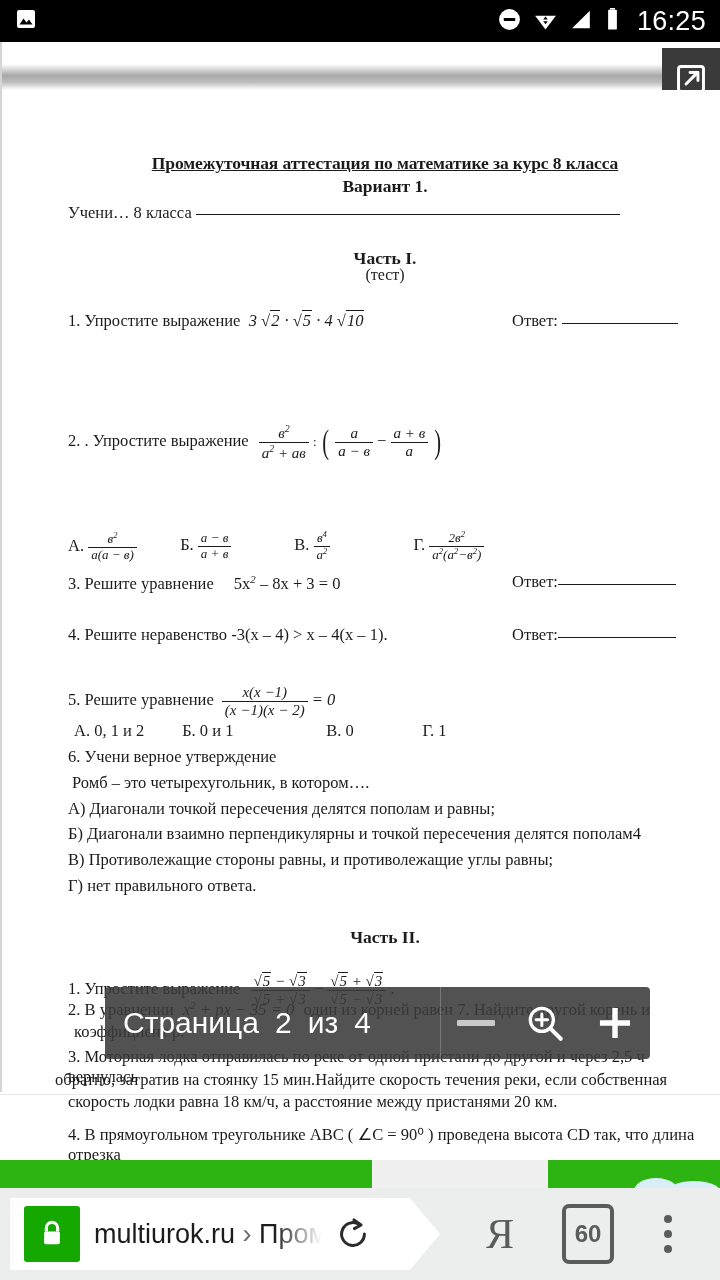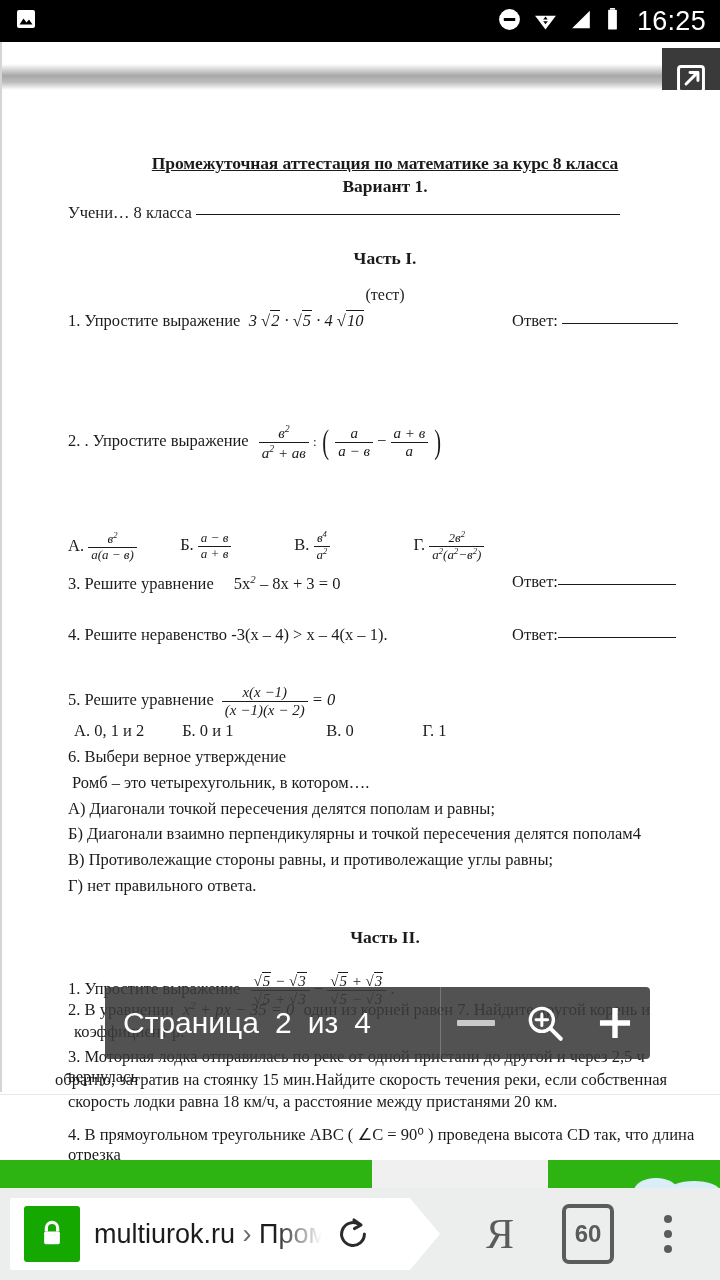--- a/index.html
+++ b/index.html
@@ -209,21 +209,21 @@
       </div>
 
       <div class="doc-row doc-line" style="top:113px; left:66px;">
         <span>Учени… 8  класса</span>
         <span class="namefill" style="width:424px;"></span>
       </div>
 
       <div class="doc-row doc-center" style="top:158px; left:0; width:718px;">
         <span class="doc-part">Часть I.</span>
       </div>
-      <div class="doc-row doc-center" style="top:196px; left:0; width:718px;">
+      <div class="doc-row doc-center" style="top:176px; left:0; width:718px;">
         <span class="doc-sub">(тест)</span>
       </div>
 
       <div class="doc-row doc-line" style="top:221px; left:66px;">
         <span>1.</span>
         <span>Упростите выражение</span>
         <span style="font-style:italic;">
           &nbsp;3 <span class="rad">√<span class="bar">2</span></span> · <span class="rad">√<span class="bar">5</span></span> · 4 <span class="rad">√<span class="bar">10</span></span>
         </span>
       </div>
@@ -292,21 +292,21 @@
       </div>
       <div class="doc-row doc-line" style="top:631px; left:72px;">
         <span style="display:inline-block; width:104px;"><span>А.</span> <span>0, 1 и 2</span></span>
         <span style="display:inline-block; width:140px;"><span>Б.</span> <span>0 и 1</span></span>
         <span style="display:inline-block; width:92px;"><span>В.</span> <span>0</span></span>
         <span style="display:inline-block;"><span>Г.</span> <span>1</span></span>
       </div>
 
       <div class="doc-row doc-line" style="top:657px; left:66px;">
         <span>6.</span>
-        <span>Выбери верное утверждение</span>
+        <span>Учени верное утверждение</span>
       </div>
       <div class="doc-row doc-line" style="top:683px; left:70px;">Ромб – это четырехугольник, в котором….</div>
       <div class="doc-row doc-line" style="top:709px; left:66px;">А) Диагонали точкой пересечения делятся пополам и равны;</div>
       <div class="doc-row doc-line" style="top:734px; left:66px;">Б) Диагонали взаимно перпендикулярны и точкой пересечения делятся пополам4</div>
       <div class="doc-row doc-line" style="top:760px; left:66px;">В) Противолежащие стороны равны, и противолежащие углы равны;</div>
       <div class="doc-row doc-line" style="top:786px; left:66px;">Г) нет правильного ответа.</div>
 
       <div class="doc-row doc-center" style="top:837px; left:0; width:718px;">
         <span class="doc-part">Часть II.</span>
       </div>

